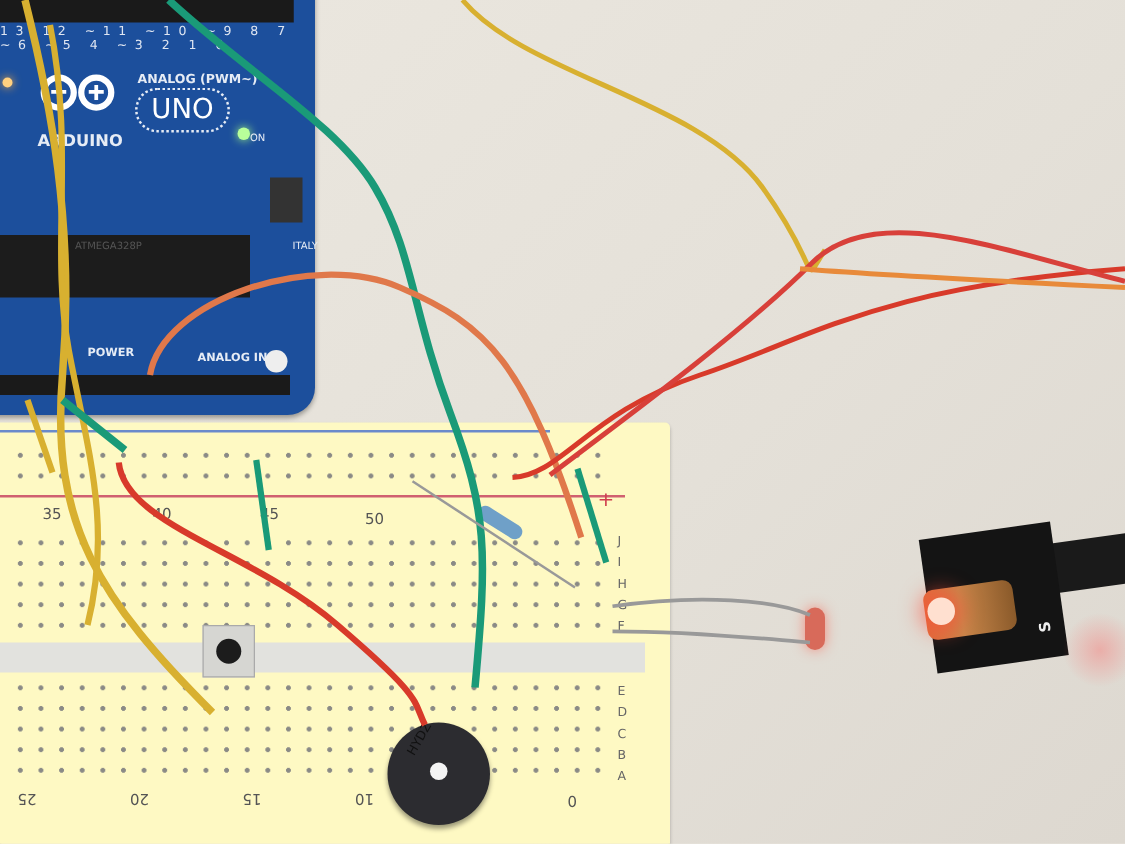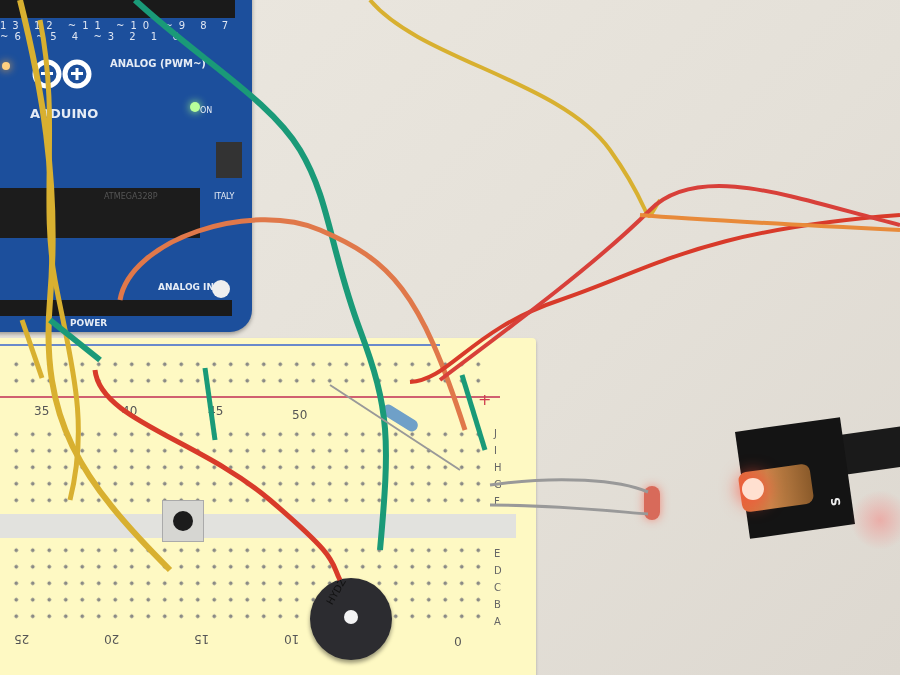--- a/index.html
+++ b/index.html
@@ -14,24 +14,24 @@
     .arduino .logo { position: absolute; left: 40px; top: 78px; width: 64px; height: 32px; }
     .arduino .uno { position: absolute; left: 118px; top: 90px; width: 72px; height: 32px; border: 2px dotted #e6ecf5;
                     border-radius: 18px; color: #fff; font-size: 22px; text-align: center; line-height: 32px; }
     .arduino .brand { position: absolute; left: 40px; top: 126px; color: #e6ecf5; font-size: 13px; font-weight: bold; }
     .arduino .on { position: absolute; left: 210px; top: 126px; color: #e6ecf5; font-size: 8px; }
     .arduino .led-on { position: absolute; left: 200px; top: 122px; width: 10px; height: 10px; border-radius: 50%;
                        background: #b8ff9a; box-shadow: 0 0 8px #a8ff80; }
     .arduino .led-l { position: absolute; left: 12px; top: 82px; width: 8px; height: 8px; border-radius: 50%;
                       background: #ffd080; box-shadow: 0 0 8px #ffb040; }
     .arduino .chip { position: absolute; left: 0; top: 208px; width: 210px; height: 50px; background: #1c1c1c; }
-    .arduino .chip-text { position: absolute; left: 70px; top: 212px; color: #555; font-size: 8px; margin-left: 44px; }
+    .arduino .chip-text { position: absolute; left: 70px; top: 212px; color: #555; font-size: 8px; }
     .arduino .icsp { position: absolute; left: 226px; top: 162px; width: 26px; height: 36px; background: #333; }
-    .arduino .italy { position: absolute; left: 224px; top: 212px; color: #e6ecf5; font-size: 8px; }
-    .arduino .power { position: absolute; left: 80px; top: 298px; color: #e6ecf5; font-size: 9px; font-weight: bold; margin-top: 40px; }
+    .arduino .italy { position: absolute; left: 244px; top: 212px; color: #e6ecf5; font-size: 8px; }
+    .arduino .power { position: absolute; left: 80px; top: 298px; color: #e6ecf5; font-size: 9px; font-weight: bold; }
     .arduino .analog { position: absolute; left: 168px; top: 302px; color: #e6ecf5; font-size: 9px; font-weight: bold; }
     .arduino .hdr-bot { position: absolute; left: 10px; top: 320px; width: 232px; height: 16px; background: #1a1a1a; }
     .arduino .hole { position: absolute; left: 222px; top: 300px; width: 18px; height: 18px; border-radius: 50%; background: #eee; }
     .bb { position: absolute; left: 0; top: 338px; width: 516px; height: 382px; background: #fef9c3;
           border-radius: 0 4px 4px 0; box-shadow: 0 2px 3px rgba(0,0,0,.25); padding-left: 20px; }
     .bb .rail-line { position: absolute; left: 0; height: 2px; }
     .bb .gap { position: absolute; left: 0; top: 176px; width: 516px; height: 24px; background: #e2e2de; }
     .bb .num { position: absolute; font-size: 12px; color: #555; }
     .bb .plus { position: absolute; left: 478px; top: 52px; color: #d04050; font-size: 16px; }
     .bb .row-letter { position: absolute; left: 494px; font-size: 10px; color: #666; }
@@ -73,20 +73,21 @@
   <div class="pins-label">13 12 ~11 ~10 ~9 8 7 ~6 ~5 4 ~3 2 1 0</div>
   <div class="led-l"></div>
   <div class="digital">ANALOG (PWM~)</div>
   <svg class="logo" viewBox="0 0 64 32">
     <circle cx="17" cy="16" r="12" fill="none" stroke="#fff" stroke-width="5"></circle>
     <circle cx="47" cy="16" r="12" fill="none" stroke="#fff" stroke-width="5"></circle>
     <rect x="11" y="14" width="12" height="3" fill="#fff"></rect>
     <rect x="41" y="14" width="12" height="3" fill="#fff"></rect>
     <rect x="45.5" y="10" width="3" height="12" fill="#fff"></rect>
   </svg>
+  <div class="uno">UNO</div>
   <div class="brand">ARDUINO</div>
   <div class="led-on"></div>
   <div class="on">ON</div>
   <div class="icsp"></div>
   <div class="chip"></div>
   <div class="chip-text">ATMEGA328P</div>
   <div class="italy">ITALY</div>
   <div class="power">POWER</div>
   <div class="analog">ANALOG IN</div>
   <div class="hole"></div>

